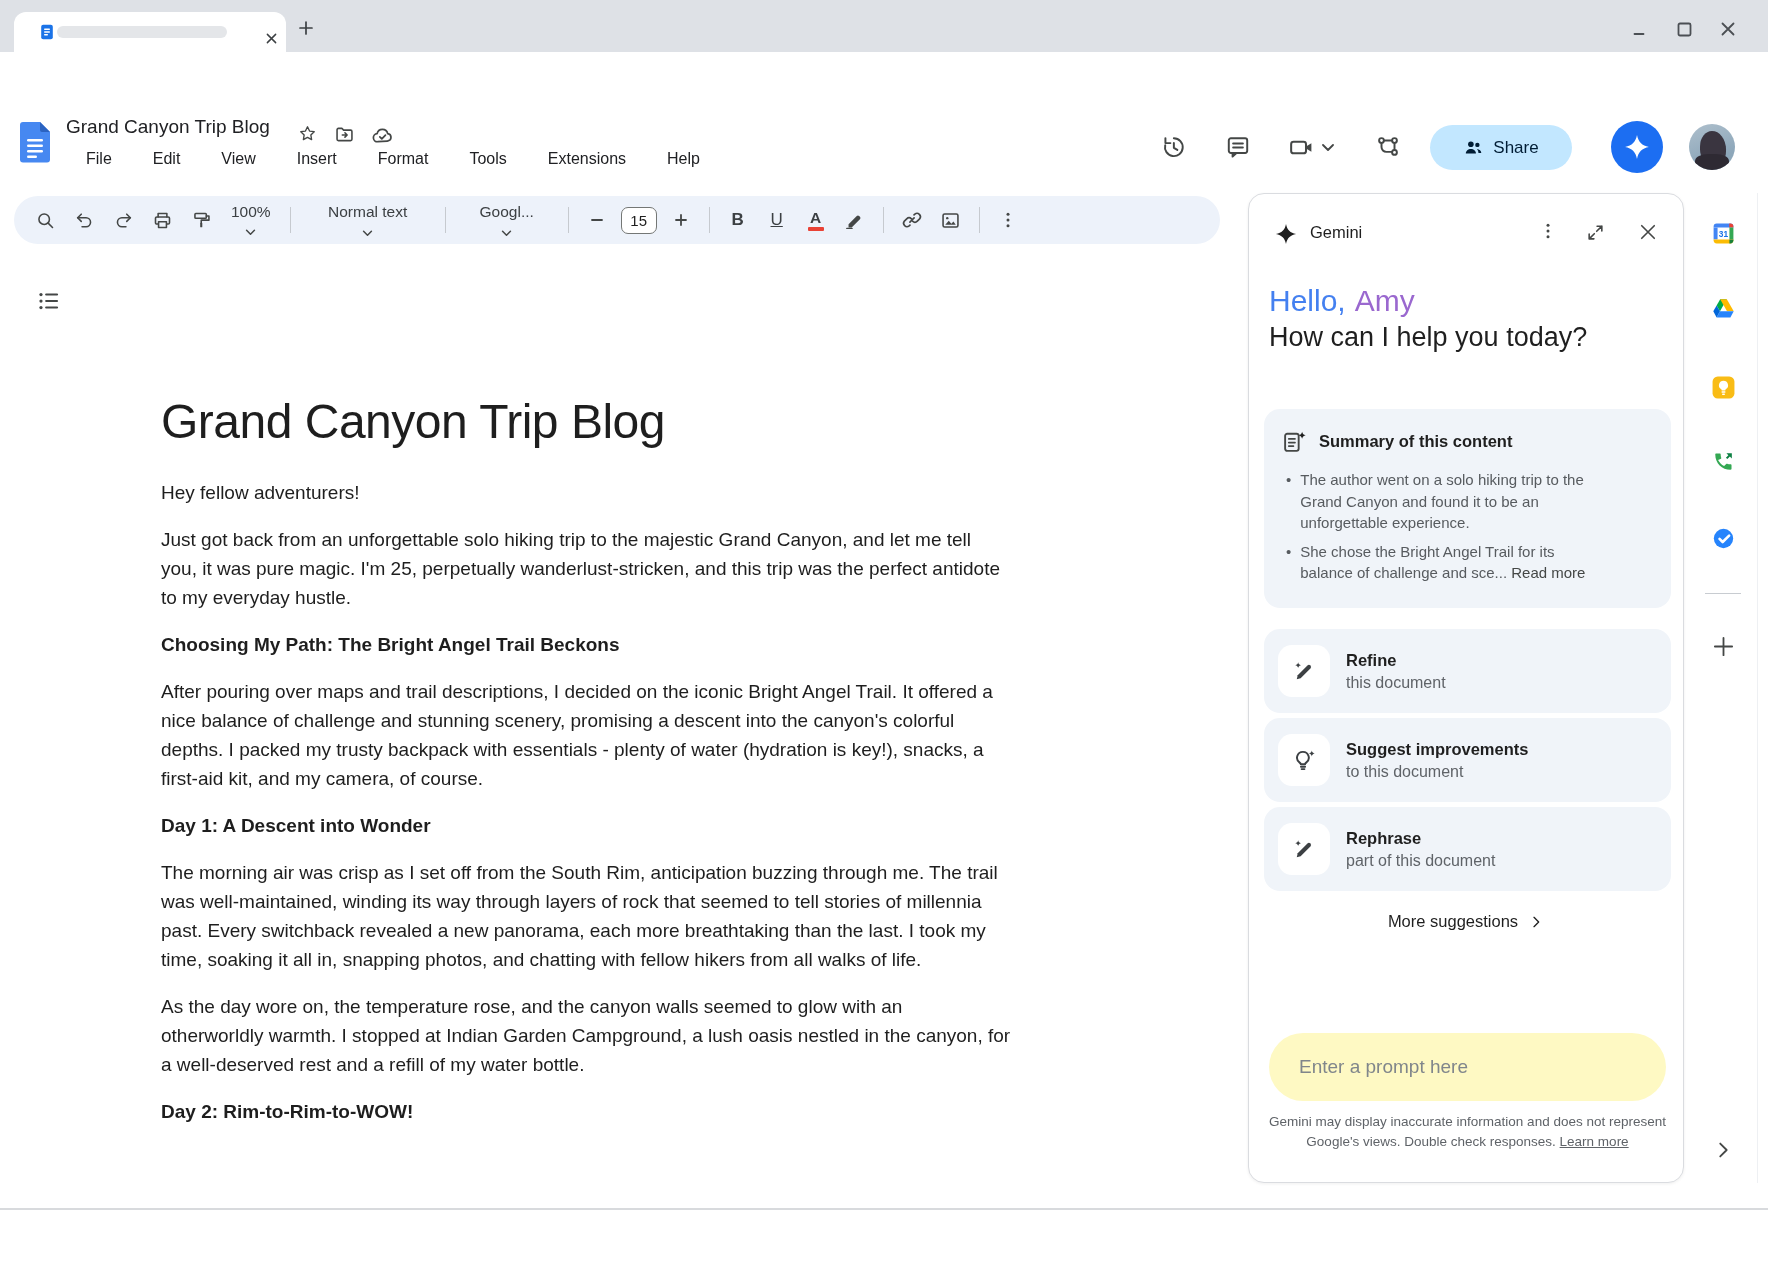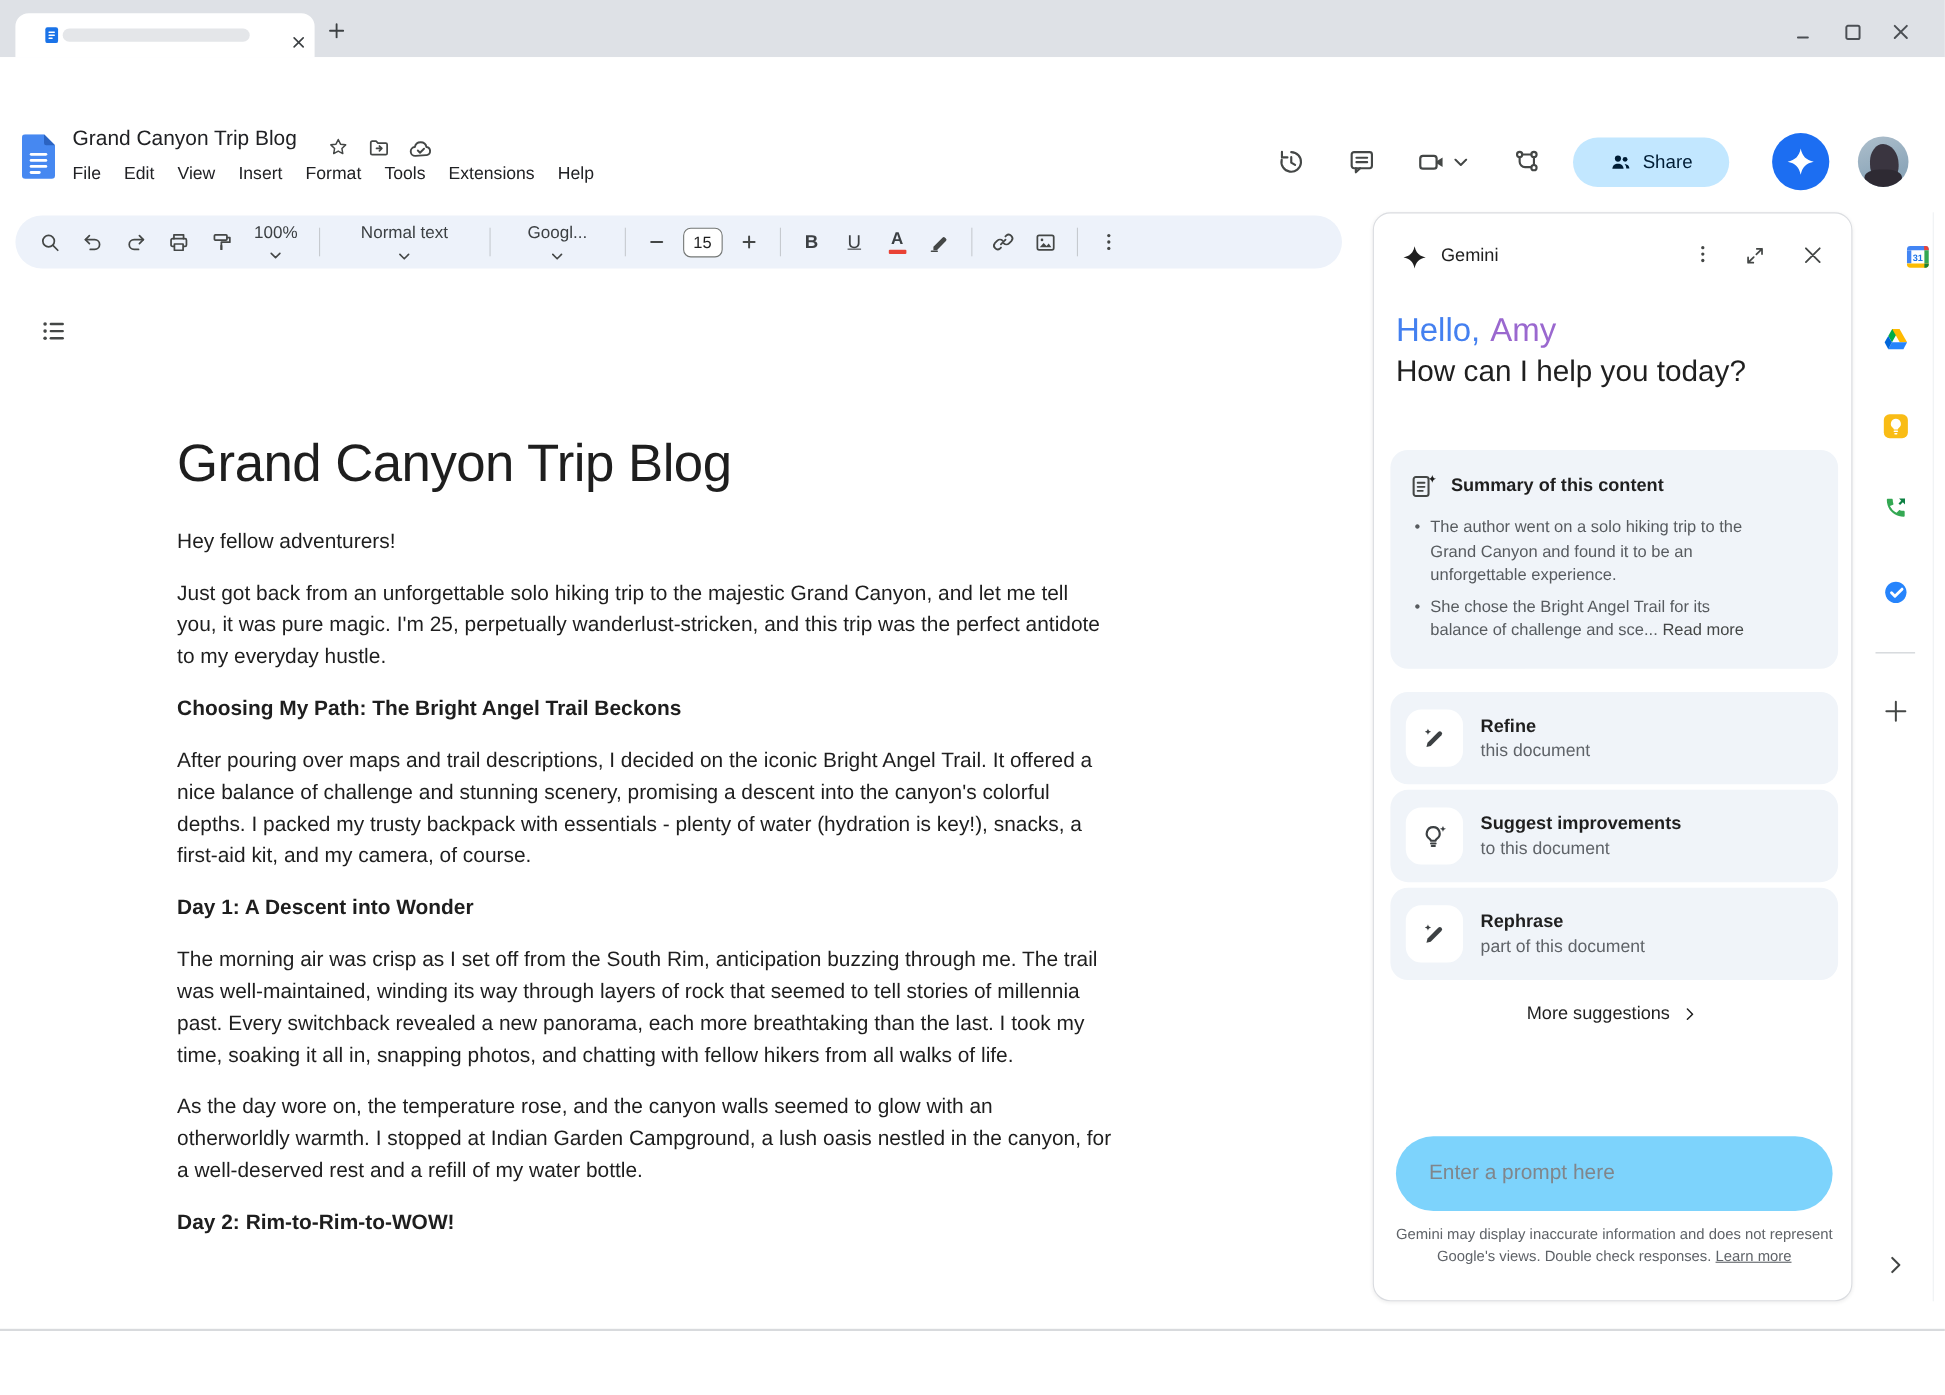--- a/index.html
+++ b/index.html
@@ -20,21 +20,21 @@
 
   .navbar { position:absolute; left:0; top:52px; width:1768px; height:52px; background:#fff; }
   .nav-ic { position:absolute; top:67px; }
   .urlbar { position:absolute; left:140px; top:61px; width:1530px; height:36px; border-radius:18px; background:#eef1f4; }
 
   
   .docshead { position:absolute; left:0; top:104px; width:1768px; height:90px; background:#fff; }
   .doc-title { position:absolute; left:66px; top:12px; font-size:19px; color:#202124; white-space:nowrap; }
   .title-ic { position:absolute; top:20px; }
   .menubar { position:absolute; left:66px; top:46px; display:flex; gap:21px; font-size:16px; color:#202124; }
-  .menubar span { cursor:default; }
+  .menubar span { cursor:default;margin-left:20px; }
   .hd-ic { position:absolute; top:30px; }
   .share-btn { position:absolute; left:1430px; top:21px; width:142px; height:45px; border-radius:23px;
     background:#c2e7ff; display:flex; align-items:center; justify-content:center; gap:9px;
     color:#001d35; font-size:17px; font-weight:500; }
   .gem-btn { position:absolute; left:1611px; top:17px; width:52px; height:52px; border-radius:50%;
     background:#1c6ef2; display:flex; align-items:center; justify-content:center; }
   .avatar { position:absolute; left:1689px; top:20px; width:46px; height:46px; border-radius:50%;
     background:linear-gradient(160deg,#aebfcc 0%,#8da7ba 70%); overflow:hidden; }
   .avatar::before { content:""; position:absolute; left:11px; top:7px; width:26px; height:34px;
     background:#3a3540; border-radius:46% 54% 40% 46%; }
@@ -91,21 +91,21 @@
     border-radius:16px; display:flex; align-items:center; padding:0 14px; gap:16px; }
   .sug-tile { width:52px; height:52px; border-radius:14px; background:#fff;
     display:flex; align-items:center; justify-content:center; }
   .sug-title { font-size:16.5px; font-weight:600; color:#1f1f1f; margin-bottom:4px; }
   .sug-sub { font-size:16px; color:#5f6368; }
 
   .moresug { position:absolute; left:0; top:718px; width:100%; display:flex; align-items:center;
     justify-content:center; gap:10px; font-size:16.5px; font-weight:500; color:#1f1f1f; }
 
   .prompt { position:absolute; left:20px; top:839px; width:397px; height:68px; border-radius:34px;
-    background:#7dd3fc; border:none; outline:none; padding:0 30px; font-size:19px; color:#1f1f1f;
+    background:#fef9c3; border:none; outline:none; padding:0 30px; font-size:19px; color:#1f1f1f;
     font-family:"Liberation Sans","DejaVu Sans",sans-serif; }
   .prompt::placeholder { color:#80868b; }
   .disclaimer { position:absolute; left:8px; top:918px; width:421px; text-align:center;
     font-size:13.5px; line-height:20px; color:#5f6368; }
   .learnmore { text-decoration:underline; }
 
   
   .strip-ic { position:absolute; left:1711px; }
   .strip-div { position:absolute; left:1705px; top:593px; width:36px; height:1px; background:#c8ccd1; }
   .vline { position:absolute; left:1757px; top:193px; width:1px; height:990px; background:#eef0f3; }
@@ -520,21 +520,21 @@
   </div>
 
   <input class="prompt" type="text" placeholder="Enter a prompt here" style="">
 
   <div class="disclaimer">
     <span>Gemini may display inaccurate information and does not represent Google's views. Double check responses.</span> <span class="learnmore">Learn more</span>
   </div>
 </div>
 
 <div class="vline"></div>
-<span class="strip-ic" style="top:221px;margin-left:20px;">
+<span class="strip-ic" style="top:221px;">
   <svg width="25" height="25" viewBox="0 0 24 24">
       <rect x="2.5" y="2.5" width="19" height="19" rx="3" fill="#fff"></rect>
       <path d="M5.5 2.5h13a3 3 0 0 1 3 3v.8h-19v-.8a3 3 0 0 1 3-3z" fill="#4285f4"></path>
       <path d="M17.5 2.5h1a3 3 0 0 1 3 3v.8h-4z" fill="#ea4335"></path>
       <rect x="2.5" y="6.3" width="3.8" height="11.4" fill="#4285f4"></rect>
       <rect x="17.7" y="6.3" width="3.8" height="11.4" fill="#34a853"></rect>
       <path d="M2.5 17.7h19v.8a3 3 0 0 1-3 3h-13a3 3 0 0 1-3-3z" fill="#fbbc04"></path>
       <path d="M17.7 17.7h3.8v.8a3 3 0 0 1-3 3h-.8z" fill="#188038"></path>
       <text x="12" y="15.2" font-size="8" font-weight="bold" fill="#1a73e8" text-anchor="middle" font-family="Liberation Sans,sans-serif">31</text>
     </svg>

